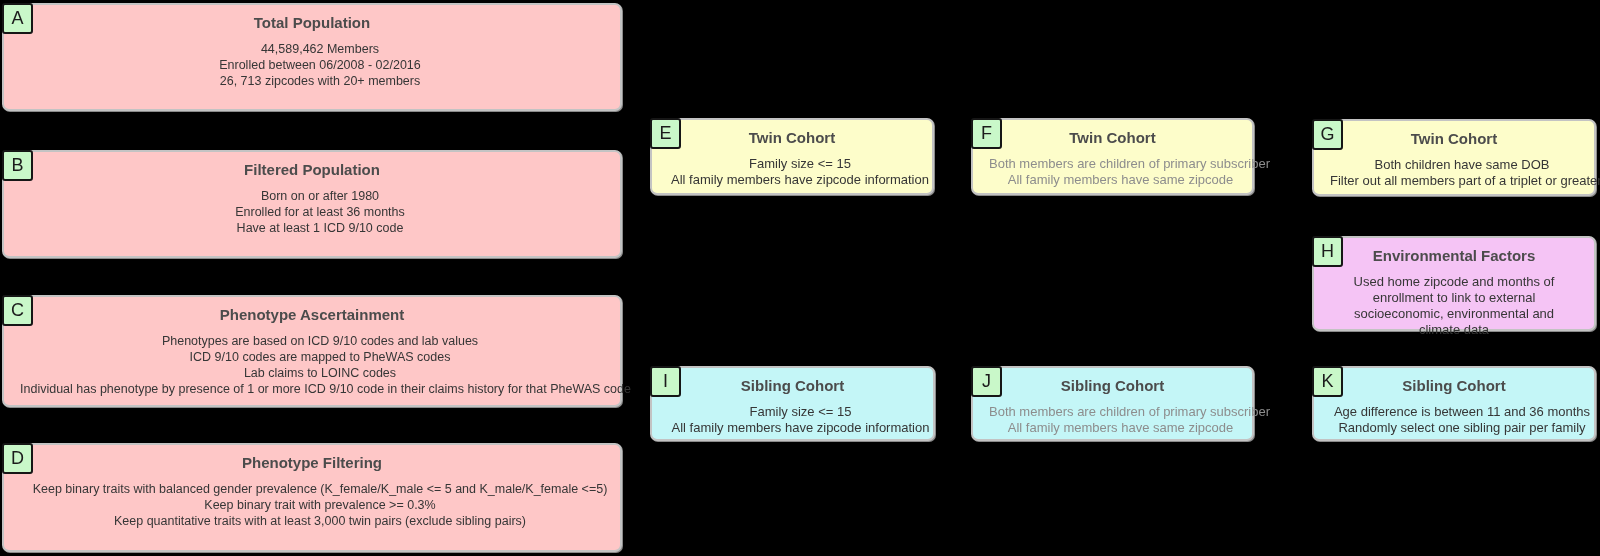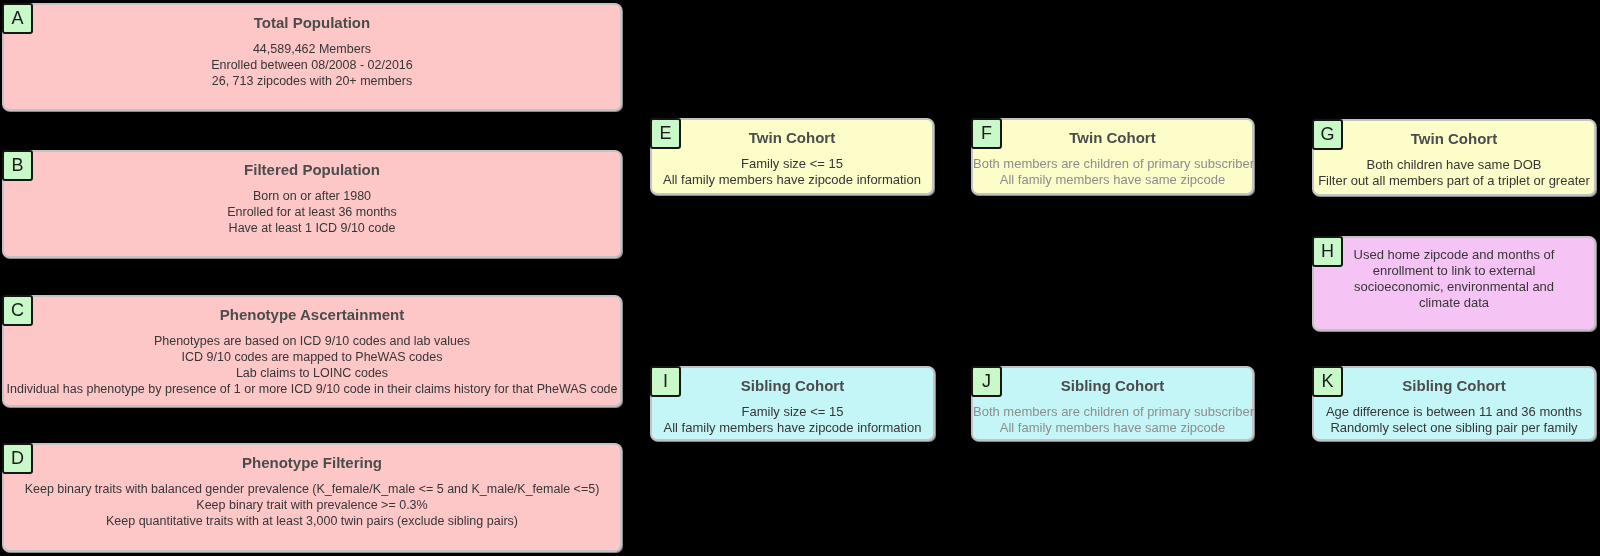--- a/index.html
+++ b/index.html
@@ -50,20 +50,21 @@
     line-height: 18px;
     color: #4c4c4c;
     margin: 0 0 9px 0;
   }
   .body { display: block; }
   .line {
     font-size: 13px;
     line-height: 16px;
     color: #363636;
     white-space: nowrap;
+    padding-left: 16px;
   }
   .big .line { font-size: 12.5px; }
   .wrap .line {
     white-space: normal;
     padding: 0 24px;
   }
   .muted .line { color: #8d8d8d; }
 
   
   .box-a { left: 2px;    top: 3px;   width: 620px; height: 108px; }
@@ -80,21 +81,21 @@
 </style>
 </head>
 <body>
 
 <div id="canvas">
     <div class="box pink box-a big">
       <span class="tag">A</span>
       <div class="title">Total Population</div>
       <div class="body">
         <div class="line">44,589,462 Members</div>
-        <div class="line">Enrolled between 08/2008 - 02/2016</div>
+        <div class="line">Enrolled between 06/2008 - 02/2016</div>
         <div class="line">26, 713 zipcodes with 20+ members</div>
       </div>
     </div>
     <div class="box pink box-b big">
       <span class="tag">B</span>
       <div class="title">Filtered Population</div>
       <div class="body">
         <div class="line">Born on or after 1980</div>
         <div class="line">Enrolled for at least 36 months</div>
         <div class="line">Have at least 1 ICD 9/10 code</div>
@@ -138,20 +139,21 @@
     <div class="box yellow box-g">
       <span class="tag">G</span>
       <div class="title">Twin Cohort</div>
       <div class="body">
         <div class="line">Both children have same DOB</div>
         <div class="line">Filter out all members part of a triplet or greater</div>
       </div>
     </div>
     <div class="box magenta box-h wrap">
       <span class="tag">H</span>
+      <div class="title">Environmental Factors</div>
       <div class="body">
         <div class="line">Used home zipcode and months of enrollment to link to external socioeconomic, environmental and climate data</div>
       </div>
     </div>
     <div class="box cyan box-i">
       <span class="tag">I</span>
       <div class="title">Sibling Cohort</div>
       <div class="body">
         <div class="line">Family size &lt;= 15</div>
         <div class="line">All family members have zipcode information</div>

